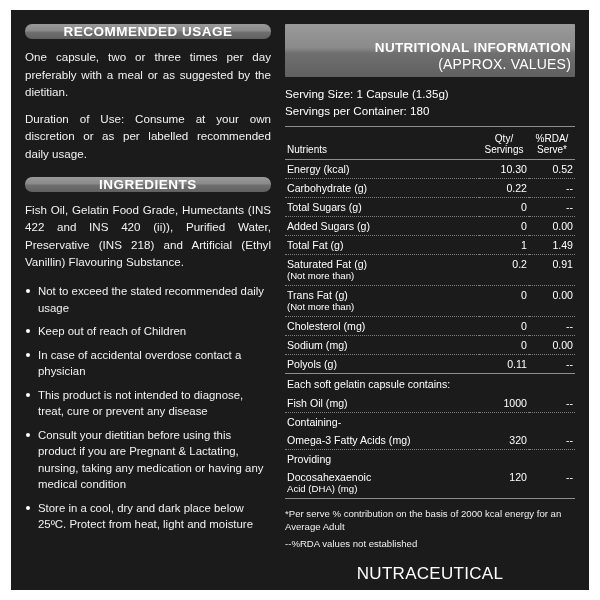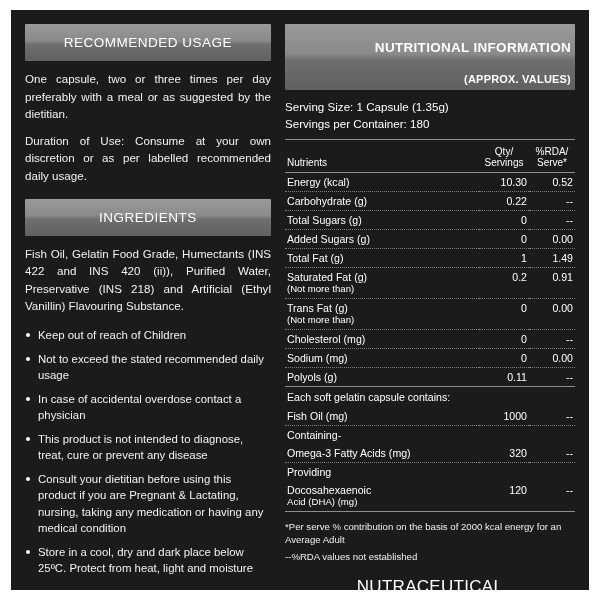--- a/index.html
+++ b/index.html
@@ -25,35 +25,35 @@
     box-sizing:border-box;
   }
   .col-left{width:246px;flex:0 0 246px;}
   .col-right{flex:1 1 auto;}
 
   
   .bar{
     background:linear-gradient(to bottom,#9a9a9a 0%,#8a8a8a 45%,#6f6f6f 55%,#606060 100%);
     color:#ffffff;
     text-align:center;
-    font-weight:normal;
+    font-weight:bold;
     letter-spacing:.5px;
-    padding:11px 4px;
+    padding:0 4px;
     font-size:13.5px;
-    border-radius:1px;
+    border-radius:7px;
   }
   .bar2{
     background:linear-gradient(to bottom,#9a9a9a 0%,#8a8a8a 45%,#6f6f6f 55%,#606060 100%);
     color:#ffffff;
     text-align:right;
     padding:16px 4px 5px 4px;
     border-radius:1px;
   }
   .bar2 .t1{font-weight:bold;font-size:13.5px;letter-spacing:.3px;display:block;}
-  .bar2 .t2{font-weight:bold;font-size:11px;letter-spacing:.2px;display:block;margin-top:18px;}
+  .bar2 .t2{font-weight:normal;font-size:14px;letter-spacing:.2px;display:block;margin-top:1px;}
 
   
   .para{
     font-size:11.6px;
     line-height:1.52;
     margin:9px 0 0 0;
     text-align:justify;
     color:#f2f2f2;
   }
   .para.just{text-align:justify;}
@@ -153,22 +153,22 @@
 
       <p class="para just">One capsule, two or three times per day preferably with a meal or as suggested by the dietitian.</p>
       <p class="para just">Duration of Use: Consume at your own discretion or as per labelled recommended daily usage.</p>
 
       <div class="spacer"></div>
       <div class="bar" style="margin-top:8px">INGREDIENTS</div>
 
       <p class="para just">Fish Oil, Gelatin Food Grade, Humectants (INS 422 and INS 420 (ii)), Purified Water, Preservative (INS 218) and Artificial (Ethyl Vanillin) Flavouring Substance.</p>
 
       <ul class="bullets">
+        <li>Not to exceed the stated recommended daily usage</li>
         <li>Keep out of reach of Children</li>
-        <li>Not to exceed the stated recommended daily usage</li>
         <li>In case of accidental overdose contact a physician</li>
         <li>This product is not intended to diagnose, treat, cure or prevent any disease</li>
         <li>Consult your dietitian before using this product if you are Pregnant &amp; Lactating, nursing, taking any medication or having any medical condition</li>
         <li>Store in a cool, dry and dark place below 25ºC. Protect from heat, light and moisture</li>
       </ul>
     </div>
 
     <div class="col-right">
 
       <div class="bar2">

